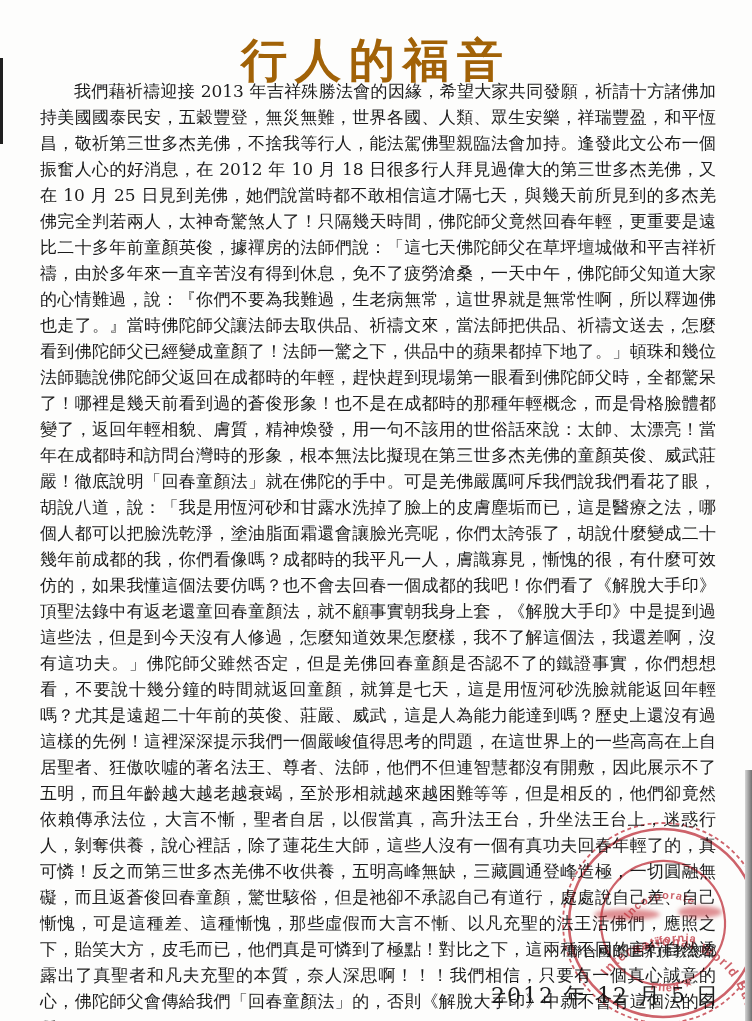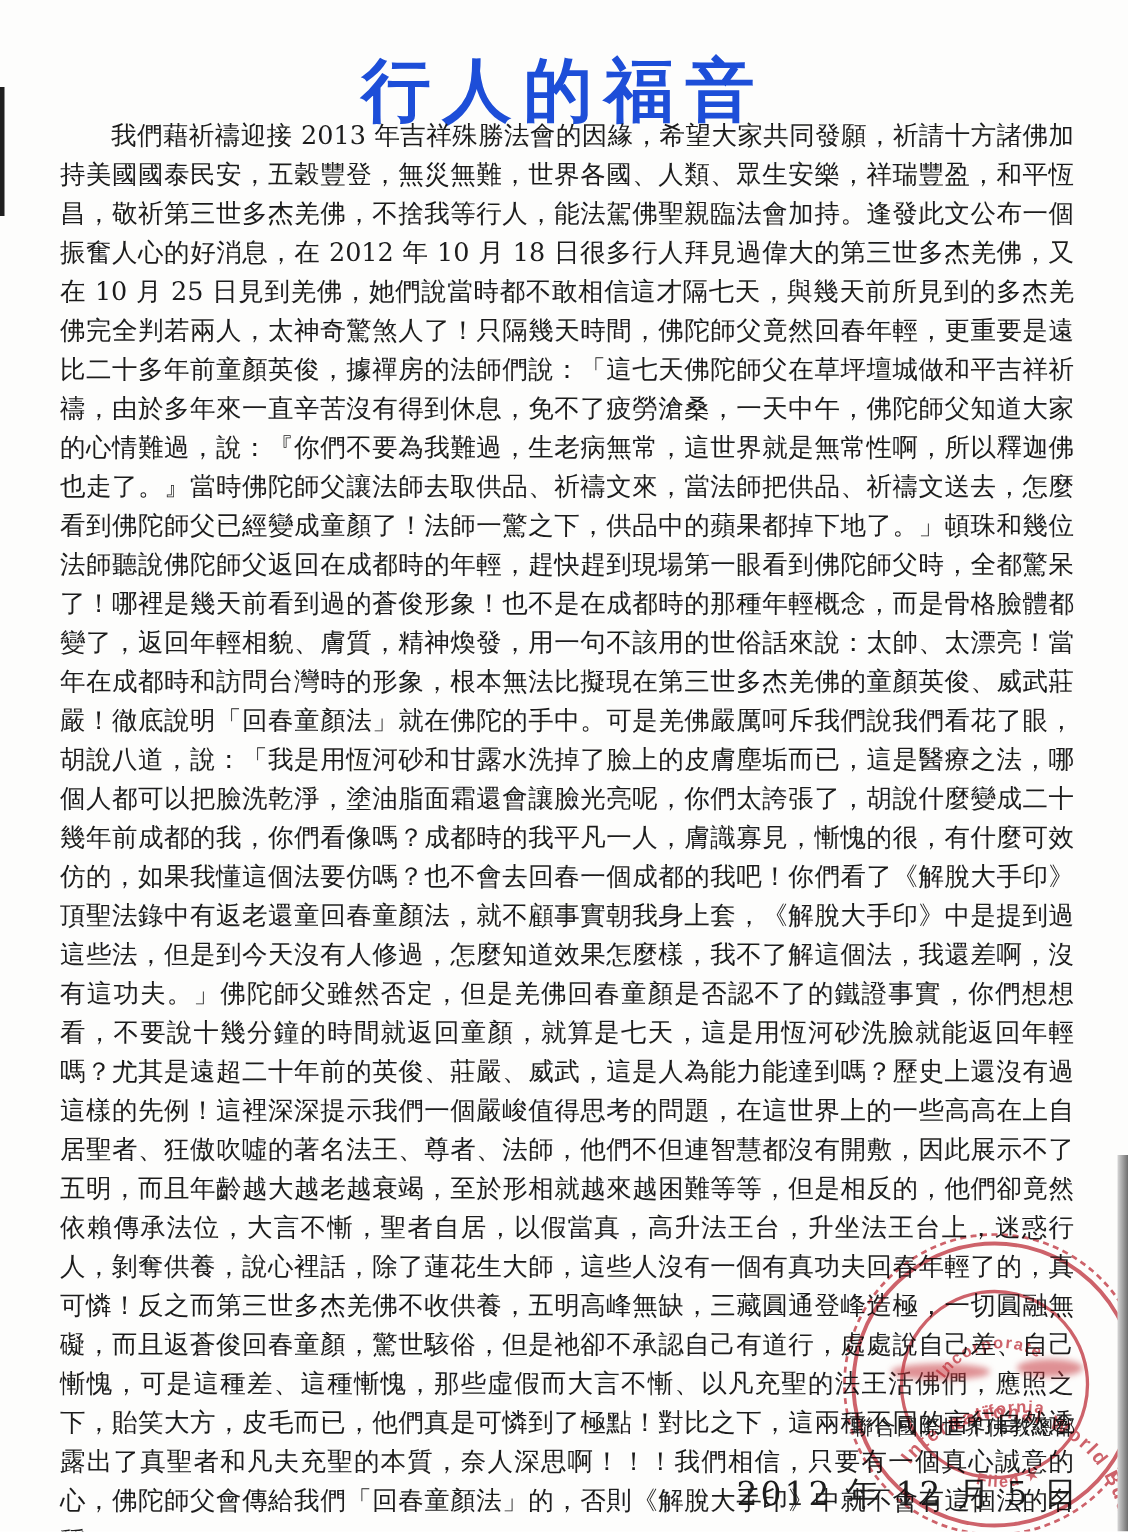--- a/index.html
+++ b/index.html
@@ -11,21 +11,21 @@
     font-family:"DejaVu Serif","Liberation Serif",serif;
     color:#141414;
   }
   .page { position:absolute; inset:0; }
   .doc-title {
     position:absolute; top:0; left:0; right:0;
     text-align:center;
     font-size:46px; font-weight:bold;
     letter-spacing:8px;
     line-height:58px;
-    color:#1d4ed8;
+    color:#a16207;
   }
   .doc-body {
     position:absolute; top:61px; left:40px; width:676px;
     font-size:17px; line-height:26px;
     text-align:justify;
     text-indent:2em;
     color:#1c1c1c;
   }
   .signature {
     position:absolute; top:943px; right:34px;

